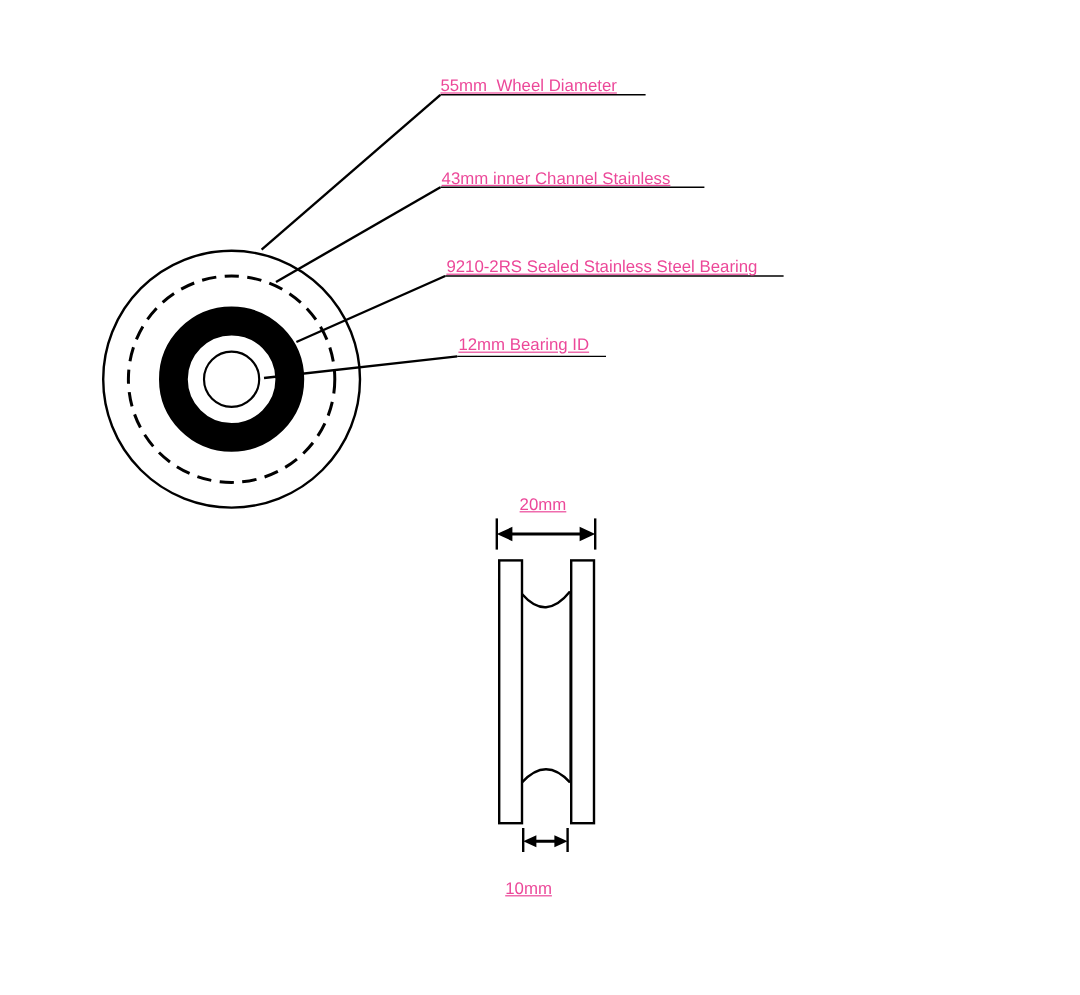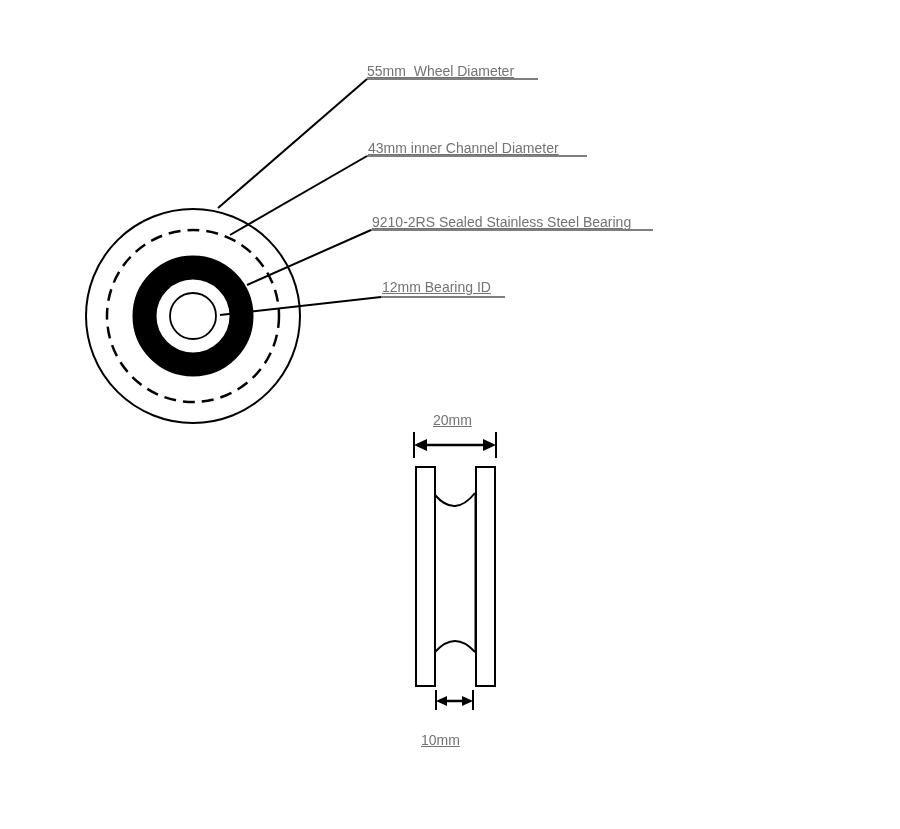--- a/index.html
+++ b/index.html
@@ -1,18 +1,18 @@
 <!DOCTYPE html>
 <html><head>
 <meta charset="utf-8">
 <style>
   html, body { margin:0; padding:0; background:#ffffff; }
   body { width:900px; height:829px; position:relative; overflow:hidden; font-family:"DejaVu Sans", sans-serif; }
   svg { position:absolute; left:0; top:0; }
-  .lbl { position:absolute; font-family:"Liberation Sans", sans-serif; font-size:14px; color:#737373; text-decoration:underline; white-space:pre; line-height:16px; }
+  .lbl { position:absolute; font-family:"Liberation Sans", sans-serif; font-size:14px; color:#ec4899; text-decoration:underline; white-space:pre; line-height:16px; }
 </style>
 </head>
 <body>
 
 <svg width="900" height="829" viewBox="0 0 900 829">
 
   <g>
     <circle cx="193" cy="316" r="107" fill="none" stroke="#000" stroke-width="2"></circle>
     <circle cx="193" cy="316" r="86" fill="none" stroke="#000" stroke-width="2.5" stroke-dasharray="12,7"></circle>
     <circle cx="193" cy="316" r="48.5" fill="none" stroke="#000" stroke-width="24"></circle>
@@ -44,17 +44,17 @@
 
     <line x1="436" y1="690" x2="436" y2="710" stroke="#000" stroke-width="2"></line>
     <line x1="473" y1="690" x2="473" y2="710" stroke="#000" stroke-width="2"></line>
     <line x1="444" y1="701" x2="465" y2="701" stroke="#000" stroke-width="2.5"></line>
     <polygon points="436,701 447,696 447,706" fill="#000"></polygon>
     <polygon points="473,701 462,696 462,706" fill="#000"></polygon>
   </g>
 </svg>
 
 <div class="lbl" style="left:367px;top:63px;">55mm  Wheel Diameter</div>
-<div class="lbl" style="left:368px;top:140px;">43mm inner Channel Diameter</div>
+<div class="lbl" style="left:368px;top:140px;">43mm inner Channel Stainless</div>
 <div class="lbl" style="left:372px;top:214px;">9210-2RS Sealed Stainless Steel Bearing</div>
 <div class="lbl" style="left:382px;top:279px;">12mm Bearing ID</div>
 <div class="lbl" style="left:433px;top:412px;">20mm</div>
 <div class="lbl" style="left:421px;top:732px;">10mm</div>
 
 </body></html>

